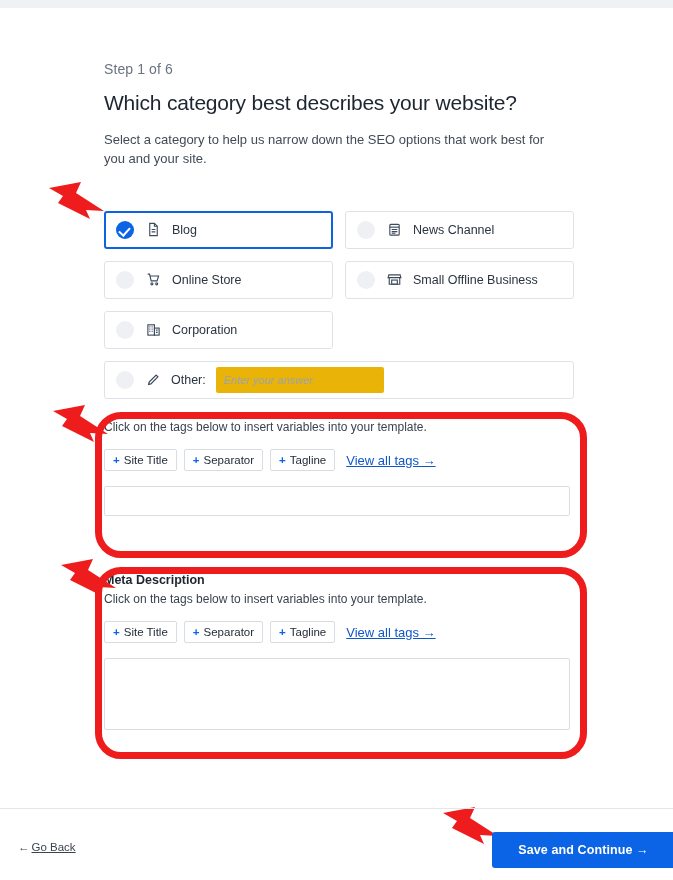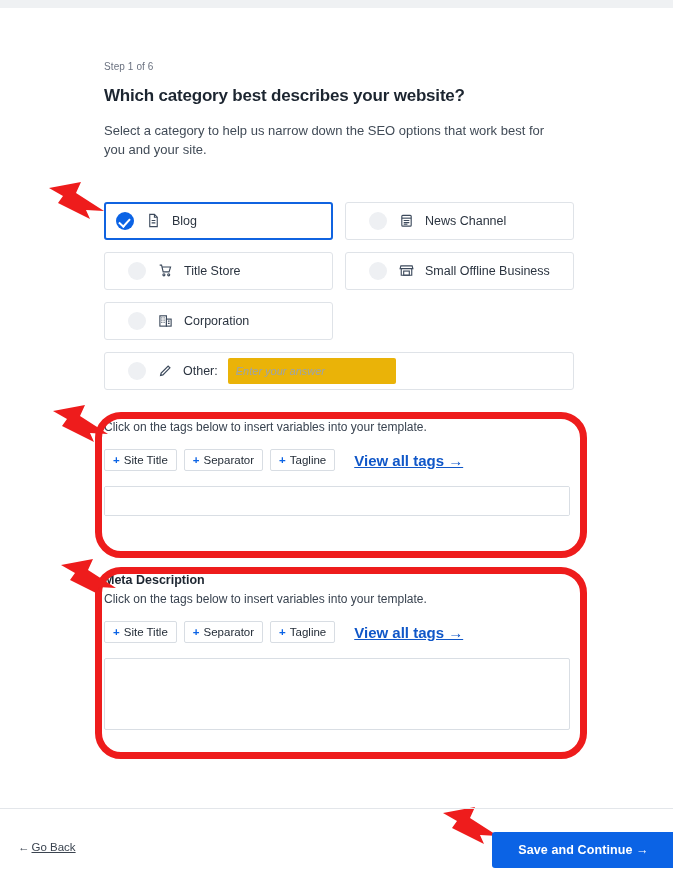--- a/index.html
+++ b/index.html
@@ -36,29 +36,29 @@
 
   
   .content {
     position: absolute;
     left: 104px;
     top: 53px;
     width: 470px;
   }
 
   .step-label {
-    font-size: 10px;
+    font-size: 14px;
     color: #6b7280;
     letter-spacing: .1px;
     margin-bottom: 14px;
   }
 
   .page-title {
-    font-size: 17px;
-    font-weight: 700;
+    font-size: 21px;
+    font-weight: 400;
     color: #1c2530;
     letter-spacing: -.2px;
     margin-bottom: 16px;
   }
 
   .page-subtitle {
     font-size: 13px;
     line-height: 1.45;
     color: #414b57;
     width: 460px;
@@ -74,21 +74,21 @@
     margin-top: 42px;
   }
 
   .cat-option {
     height: 38px;
     border: 1px solid #dfe3e8;
     border-radius: 3px;
     background: #fff;
     display: flex;
     align-items: center;
-    padding-left: 23px;
+    padding-left: 11px;
     cursor: pointer;
   }
 
   .cat-option.selected {
     border: 2px solid #1063e0;
     padding-left: 10px;
   }
 
   .cat-option.wide {
     grid-column: 1 / span 2;
@@ -197,27 +197,26 @@
     padding: 0 8px;
     display: inline-flex;
     align-items: center;
     gap: 4px;
     cursor: pointer;
     white-space: nowrap;
   }
   .tag-plus { color: #0b63e5; font-weight: 700; }
 
   .view-all {
-    font-size: 15px;
+    font-size: 13px;
     color: #1057c8;
     text-decoration: underline;
-    margin-left: 12px;
+    margin-left: 4px;
     cursor: pointer;
     white-space: nowrap;
-    font-weight: bold;
   }
 
   .tpl-field {
     width: 466px;
     border: 1px solid #d9dee4;
     border-radius: 2px;
     background: #fff;
     font-family: "Liberation Sans", sans-serif;
     font-size: 12.5px;
     color: #2b3440;
@@ -326,21 +325,21 @@
 
       <div class="cat-option">
         <span class="radio"></span>
         <span class="cat-icon">
           <svg width="15" height="15" viewBox="0 0 16 16" fill="none" stroke="currentColor" stroke-width="1.2">
             <path d="M1.8 2.2h2l1.7 7.3h6.3l1.6-5.3H4.3"></path>
             <circle cx="6.3" cy="12.6" r="1.1"></circle>
             <circle cx="11.4" cy="12.6" r="1.1"></circle>
           </svg>
         </span>
-        <span class="cat-label">Title Store</span>
+        <span class="cat-label">Online Store</span>
       </div>
 
       <div class="cat-option">
         <span class="radio"></span>
         <span class="cat-icon">
           <svg width="15" height="15" viewBox="0 0 16 16" fill="none" stroke="currentColor" stroke-width="1.2">
             <path d="M2 3h12l.8 3H1.2z"></path>
             <path d="M2.4 6.2V13h11.2V6.2"></path>
             <rect x="5" y="8.6" width="6" height="4.4"></rect>
           </svg>

